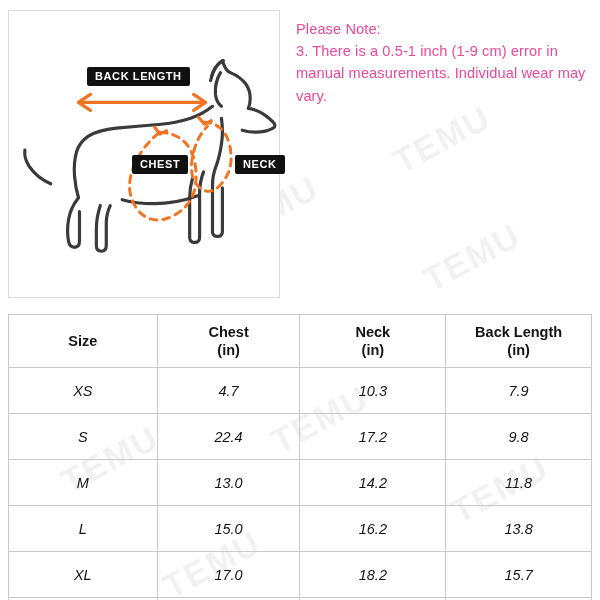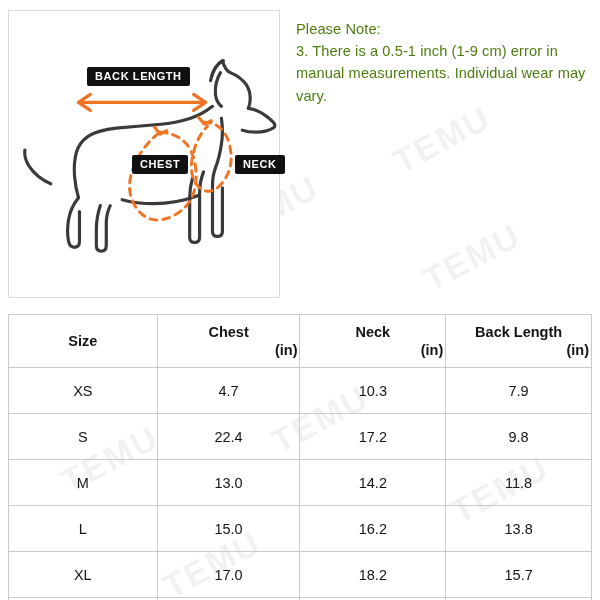--- a/index.html
+++ b/index.html
@@ -40,21 +40,21 @@
   }
   .notes {
     flex: 1 1 auto;
     padding: 8px 6px 0 16px;
     box-sizing: border-box;
   }
   .notes p {
     margin: 0;
     font-size: 14.6px;
     line-height: 1.52;
-    color: #4d7c0f;
+    color: #ec4899;
     letter-spacing: 0.1px;
   }
 
   
   .diagram-svg {
     position: absolute;
     inset: 0;
     width: 100%;
     height: 100%;
   }
@@ -96,25 +96,25 @@
     padding: 0 2px;
     background: transparent;
   }
   thead th {
     height: 52px;
     font-weight: bold;
     line-height: 1.25;
   }
   tbody td {
     font-weight: normal;
+    font-style: italic;
   }
   .unit {
     display: block;
     font-weight: bold;
-    text-align: right;
   }
 
   
   .wm {
     position: absolute;
     font-family: "Liberation Sans", sans-serif;
     font-weight: bold;
     color: rgba(0,0,0,0.055);
     font-size: 34px;
     letter-spacing: 2px;

